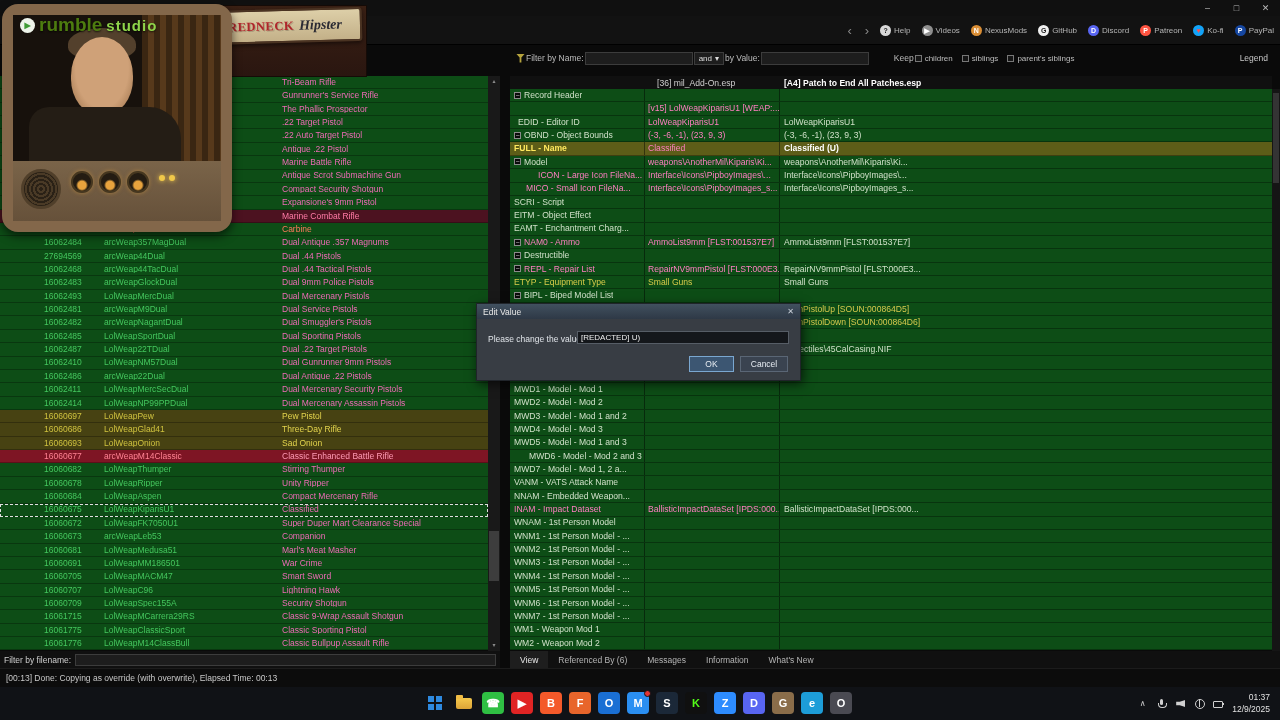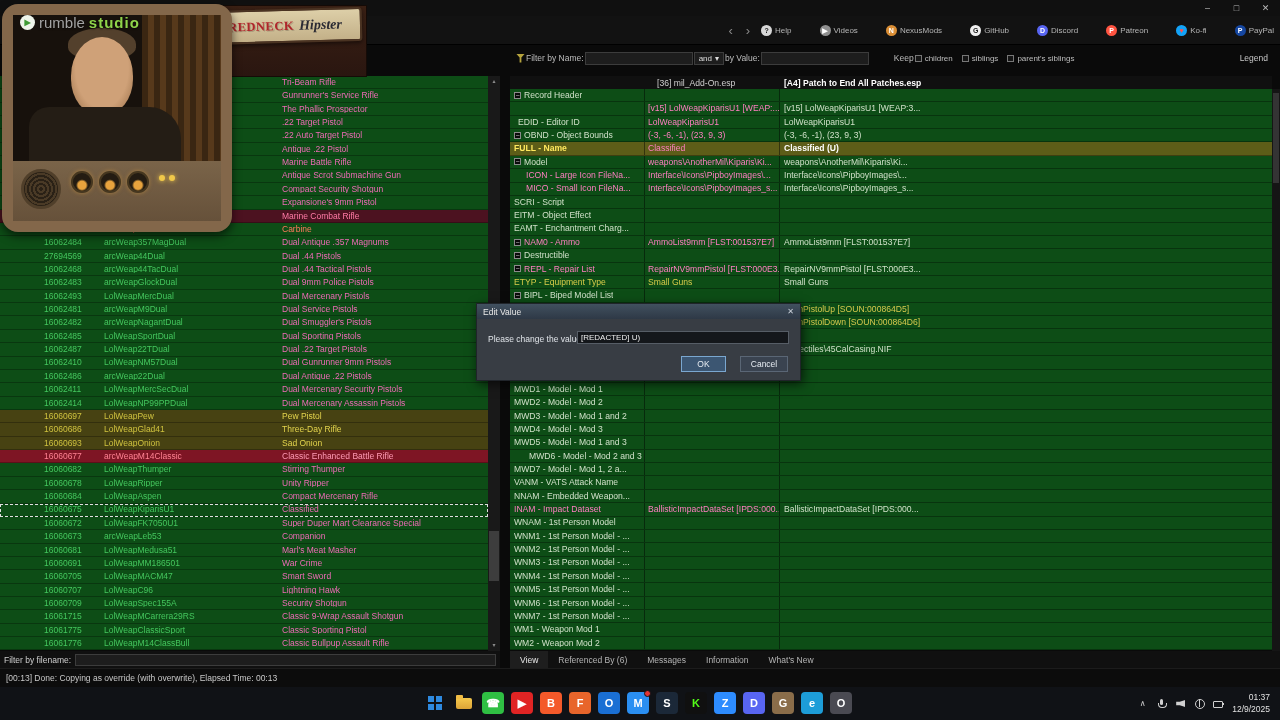--- a/index.html
+++ b/index.html
@@ -8,21 +8,21 @@
 
 
 .titlebar{position:absolute;left:0;top:0;width:1280px;height:16px;background:#101010;z-index:5}
 .win-controls{position:absolute;right:0;top:0;display:flex;height:16px}
 .win-btn{width:29px;height:16px;font-size:9px;color:#b8b8b8;display:flex;align-items:center;justify-content:center}
 
 
 .navstrip{position:absolute;left:0;top:16px;width:1280px;height:29px;background:#121212;border-bottom:1px solid #000;z-index:5}
 .nav-right{position:absolute;right:6px;top:0;height:29px;display:flex;align-items:center;gap:9px}
 .nav-chevron{color:#8a8a8a;font-size:13px;padding:0 2px}
-.nav-links{display:flex;align-items:center;gap:28px}
+.nav-links{display:flex;align-items:center;gap:11px}
 .nav-item{display:flex;align-items:center;gap:3px}
 .nav-ico{width:11px;height:11px;border-radius:50%;font-size:7px;display:flex;align-items:center;justify-content:center;font-weight:bold;flex:0 0 11px}
 .nav-lbl{font-size:8px;color:#b5b5b5}
 
 
 .app-bg{position:absolute;left:0;top:45px;width:1280px;height:623px;background:#0a0a0a}
 
 
 .filterbar{position:absolute;left:510px;top:48px;width:766px;height:20px;display:flex;align-items:center;gap:1px;font-size:8.5px;color:#bdbdbd;padding-left:6px}
 .funnel{width:9px;height:9px;background:#b5a33d;clip-path:polygon(0 0,100% 0,60% 45%,60% 100%,40% 100%,40% 45%);flex:0 0 9px}
@@ -91,21 +91,21 @@
 .statusbar{position:absolute;left:0;top:668px;width:1280px;height:19px;background:#0c0c0c;border-top:1px solid #1c1c1c;display:flex;align-items:center;font-size:8.5px;color:#c9c9c9;padding-left:6px}
 
 
 .dialog{position:absolute;left:476px;top:303px;width:325px;height:78px;background:#383d44;border:1px solid #20242a;box-shadow:2px 3px 10px rgba(0,0,0,.65);z-index:50}
 .dlg-title{height:15px;background:linear-gradient(#41505f,#2e3946);display:flex;align-items:center;padding:0 6px;font-size:8.5px;color:#e8e8e8}
 .dlg-close{margin-left:auto;color:#cbd2da;font-size:8px}
 .dlg-body{position:relative;height:62px}
 .dlg-msg{position:absolute;left:11px;top:15px;font-size:8.5px;color:#dfe3e8}
 .dlg-input{position:absolute;left:100px;top:12px;width:212px;height:13px;background:#14171b;border:1px solid #565d66;color:#eee;font-size:8px;padding:0 3px;font-family:"Liberation Sans",sans-serif}
 .dlg-btn{position:absolute;top:37px;height:16px;font-size:8.5px;display:flex;align-items:center;justify-content:center;border:1px solid #5a6675;color:#e6ebf1;background:#3a4350}
-.dlg-ok{left:204px;width:45px;background:#3c5672;border-color:#7aa7d0}
+.dlg-ok{left:212px;width:45px;background:#3c5672;border-color:#7aa7d0}
 .dlg-cancel{left:263px;width:48px}
 
 
 .taskbar{position:absolute;left:0;top:687px;width:1280px;height:33px;background:#101216;z-index:20}
 .tb-center{position:absolute;left:424px;top:5px;display:flex;gap:7px;align-items:center}
 .tb-icon{width:22px;height:22px;border-radius:4px;display:flex;align-items:center;justify-content:center;font-size:11px;color:#fff;position:relative;font-weight:bold}
 .tb-dot{position:absolute;right:-2px;top:-2px;width:7px;height:7px;border-radius:50%;background:#e03535;border:1px solid #101216}
 .ico-win{background:transparent!important}
 .ico-win::before{content:"";display:block;width:14px;height:14px;background:linear-gradient(to right,transparent 6.2px,#101216 6.2px 7.8px,transparent 7.8px),linear-gradient(to bottom,transparent 6.2px,#101216 6.2px 7.8px,transparent 7.8px),#2e8ae0}
 .ico-folder{background:transparent!important}
@@ -135,21 +135,21 @@
 .hair{position:absolute;left:55px;top:13px;width:68px;height:32px;background:#53402c;border-radius:50% 50% 40% 40%}
 .torso{position:absolute;left:16px;top:92px;width:152px;height:56px;background:#241d15;border-radius:20px 32px 0 0}
 .ppanel{position:absolute;left:0;right:0;bottom:0;height:60px;background:linear-gradient(#7a6449,#66513a)}
 .speaker{position:absolute;left:8px;top:8px;width:40px;height:40px;border-radius:50%;background:repeating-radial-gradient(circle,#2a2116 0 2px,#4a3a26 2px 4px);border:3px solid #503f2a}
 .gauge{position:absolute;top:10px;width:22px;height:22px;border-radius:50%;background:radial-gradient(circle at 50% 68%,#e8a33d 0 4px,#241c12 6px);border:2px solid #46371f;box-shadow:0 0 4px rgba(232,163,61,.5)}
 .g1{left:58px}.g2{left:86px}.g3{left:114px}
 .lamp{position:absolute;top:14px;width:6px;height:6px;border-radius:50%;background:#f0c84a;box-shadow:0 0 5px #f0c84a}
 .l1{left:146px}.l2{left:156px}
 .brand{position:absolute;left:20px;top:14px;display:flex;align-items:center;gap:4px}
 .brand-ball{width:15px;height:15px;border-radius:50%;background:#eef4ea;color:#3f9b35;font-size:8px;display:flex;align-items:center;justify-content:center;font-weight:bold}
-.brand-r{font-size:15px;font-weight:normal;color:#a3a3a3;text-shadow:0 1px 2px rgba(0,0,0,.7)}
+.brand-r{font-size:19px;font-weight:bold;color:#4d7c0f;text-shadow:0 1px 2px rgba(0,0,0,.7)}
 .brand-s{font-size:15px;font-weight:bold;color:#8fd44a;letter-spacing:1px;text-shadow:0 1px 2px rgba(0,0,0,.7)}
 </style>
 </head>
 <body>
 
 <div id="screen">
 
   <div class="titlebar">
     <div class="win-controls">
         <span class="win-btn">–</span>
@@ -243,21 +243,20 @@
           <span class="rlabtext">Record Header</span>
         </span>
         <span class="rv1"></span>
         <span class="rv2"></span>
       </div>
       <div class="rrow">
         <span class="rlabel" style="padding-left: 16px;">
           <span class="rlabtext"></span>
         </span>
         <span class="rv1">[v15] LolWeapKiparisU1 [WEAP:...</span>
-        <span class="rv2">[v15] LolWeapKiparisU1 [WEAP:3...</span>
       </div>
       <div class="rrow">
         <span class="rlabel" style="padding-left: 8px;">
           <span class="rlabtext">EDID - Editor ID</span>
         </span>
         <span class="rv1">LolWeapKiparisU1</span>
         <span class="rv2">LolWeapKiparisU1</span>
       </div>
       <div class="rrow">
         <span class="rlabel" style="padding-left: 4px;">
@@ -276,21 +275,21 @@
       </div>
       <div class="rrow">
         <span class="rlabel" style="padding-left: 4px;">
           <span class="exp">−</span>
           <span class="rlabtext">Model</span>
         </span>
         <span class="rv1">weapons\AnotherMil\Kiparis\Ki...</span>
         <span class="rv2">weapons\AnotherMil\Kiparis\Ki...</span>
       </div>
       <div class="rrow">
-        <span class="rlabel" style="padding-left: 16px;">
+        <span class="rlabel" style="padding-left: 28px;">
           <span class="rlabtext pink">ICON - Large Icon FileNa...</span>
         </span>
         <span class="rv1">Interface\Icons\PipboyImages\...</span>
         <span class="rv2">Interface\Icons\PipboyImages\...</span>
       </div>
       <div class="rrow">
         <span class="rlabel" style="padding-left: 16px;">
           <span class="rlabtext pink">MICO - Small Icon FileNa...</span>
         </span>
         <span class="rv1">Interface\Icons\PipboyImages_s...</span>

